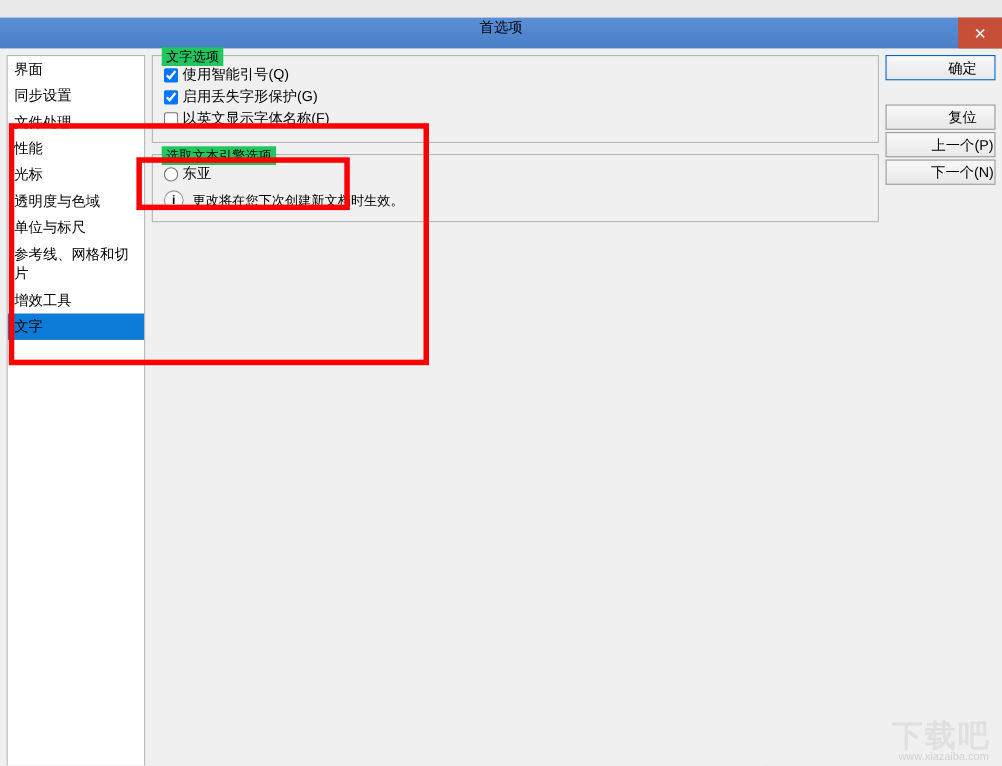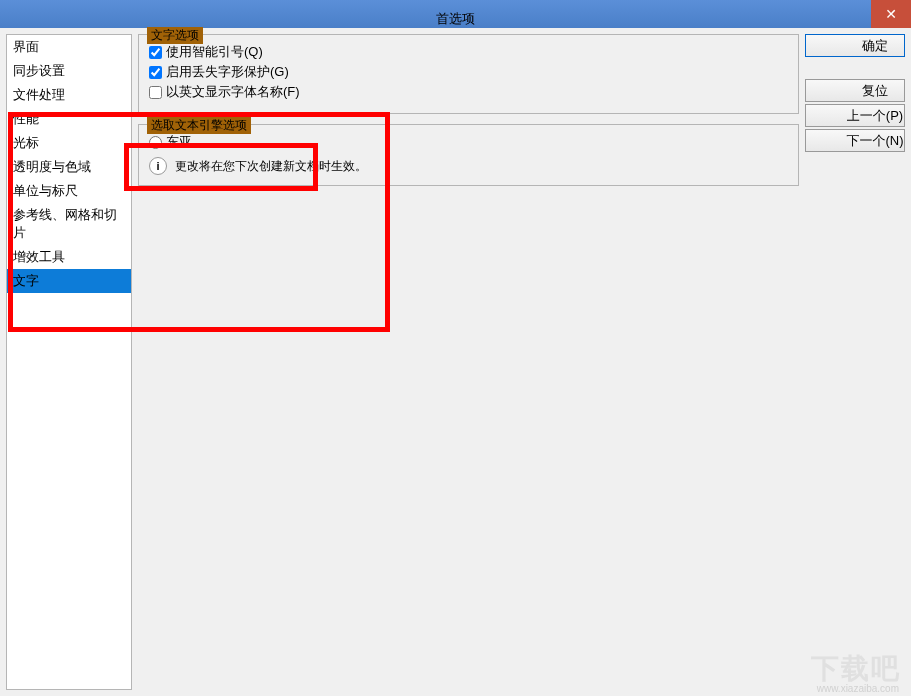--- a/index.html
+++ b/index.html
@@ -1,35 +1,35 @@
 <!DOCTYPE html>
 <html><head>
   <meta charset="utf-8">
   <style>
     * { margin: 0; padding: 0; box-sizing: border-box; font-family: "Microsoft YaHei", SimSun, sans-serif; }
     body { background: #e8e8e8; width: 911px; height: 696px; overflow: hidden; position: relative; }
     
-    .titlebar { height: 28px; background: linear-gradient(#5b8fd8, #4a7fc8); display: flex; align-items: flex-end; position: relative; }
+    .titlebar { height: 28px; background: linear-gradient(#5b8fd8, #4a7fc8); display: flex; align-items: flex-start; position: relative; margin-top: 16px; }
     .titlebar-title { flex: 1; text-align: center; color: #000; font-size: 13px; }
     .close-btn { position: absolute; right: 0; top: 0; width: 40px; height: 28px; background: #c74f3a; color: #fff; display: flex; align-items: center; justify-content: center; font-size: 14px; cursor: pointer; }
     
     .main-container { display: flex; height: calc(100% - 28px); background: #f0f0f0; padding: 6px; gap: 6px; }
     
     .sidebar { width: 126px; border: 1px solid #b5b5b5; background: #fff; overflow: auto; }
     .sidebar-item { padding: 3px 6px; font-size: 13px; cursor: pointer; color: #000; }
     .sidebar-item.selected { background: #0d7cd8; color: #000000; }
     
     .content-area { flex: 1; position: relative; }
     
     .btn-panel { width: 100px; display: flex; flex-direction: column; gap: 2px; }
     .btn { height: 23px; border: 1px solid #999; background: linear-gradient(#f8f8f8, #e8e8e8); font-size: 13px; cursor: pointer; display: flex; align-items: center; justify-content: center; padding-left: 40px; }
     .btn.primary { border: 1px solid #0066cc; }
     
     .fieldset { border: 1px solid #b5b5b5; margin-bottom: 10px; padding: 6px 10px 10px; position: relative; }
-    .fieldset-legend { position: absolute; top: -8px; left: 8px; background: #a16207; padding: 0 4px; font-size: 12px; }
+    .fieldset-legend { position: absolute; top: -8px; left: 8px; background: #22c55e; padding: 0 4px; font-size: 12px; }
     
     .checkbox-row, .radio-row { display: flex; align-items: center; gap: 4px; margin: 2px 0; font-size: 13px; }
     .checkbox-row input, .radio-row input { width: 13px; height: 13px; }
     
     .info-row { display: flex; align-items: center; gap: 8px; margin-top: 6px; font-size: 12px; }
     .info-icon { width: 18px; height: 18px; border: 1px solid #999; border-radius: 50%; display: flex; align-items: center; justify-content: center; font-size: 11px; font-weight: bold; background: #fff; }
     
     .red-box-1 { position: absolute; left: 8px; top: 112px; width: 382px; height: 220px; border: 5px solid #ff0000; pointer-events: none; z-index: 10; }
     .red-box-2 { position: absolute; left: 124px; top: 143px; width: 194px; height: 48px; border: 5px solid #ff0000; pointer-events: none; z-index: 11; }
     

